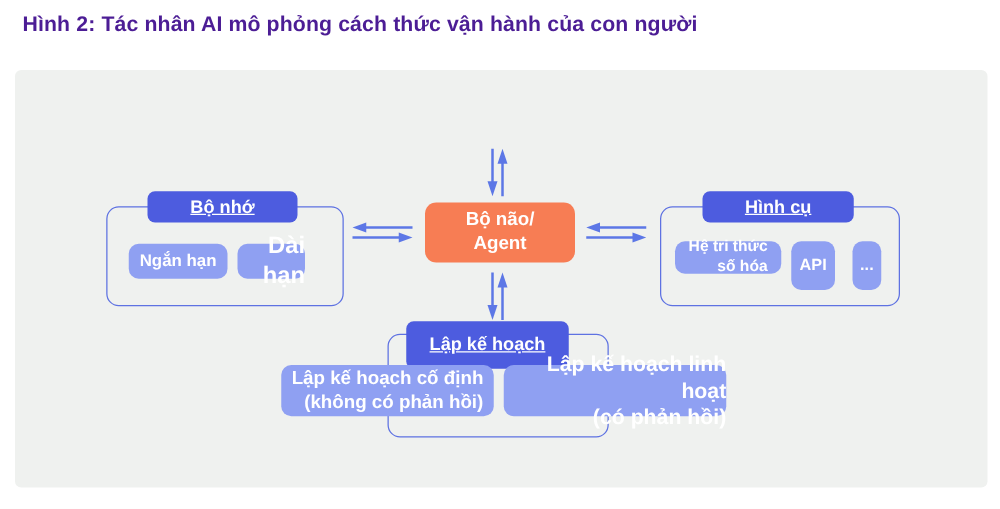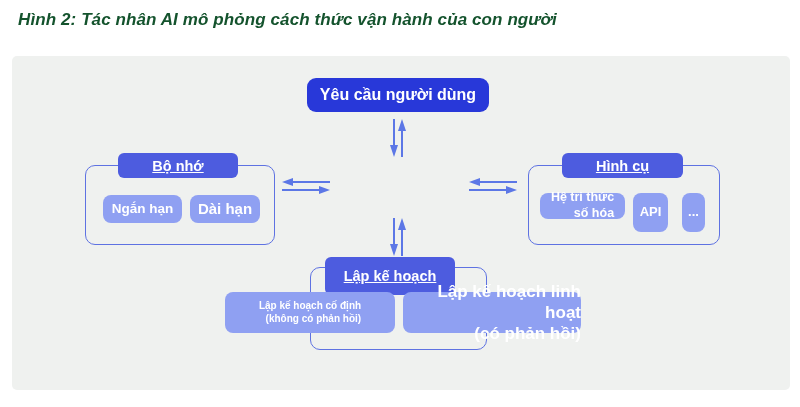--- a/index.html
+++ b/index.html
@@ -2,22 +2,22 @@
 <html><head>
 <meta charset="utf-8">
 <style>
   html,body{margin:0;padding:0;background:#ffffff;}
   body{
     width:800px;height:407px;position:relative;overflow:hidden;
     font-family:"Liberation Sans","DejaVu Sans",sans-serif;
   }
   .caption{
     position:absolute;left:18px;top:10px;
-    font-size:17px;font-weight:700;font-style:italic;
-    color:#14532d;letter-spacing:.1px;
+    font-size:17px;font-weight:700;
+    color:#4c1d95;letter-spacing:.1px;
   }
   .panel{
     position:absolute;left:12px;top:56px;width:778px;height:334px;
     background:#EFF1EF;border-radius:5px;
   }
   .node{
     position:absolute;display:flex;align-items:center;justify-content:center;
     text-align:center;color:#ffffff;font-weight:700;white-space:pre-line;
     box-sizing:border-box;
   }
@@ -41,29 +41,30 @@
   }
   .arrow-svg{position:absolute;z-index:3;}
 </style>
 </head>
 <body>
 
 <div class="caption">Hình 2: Tác nhân AI mô phỏng cách thức vận hành của con người</div>
 
 <div class="panel">
 
-  <div class="node top-box">Yêu cầu người dùng</div>
 
   <svg class="arrow-svg" style="left:377px;top:61px" width="18" height="42" viewBox="0 0 18 42">
     <line x1="5" y1="2" x2="5" y2="30" stroke="#5C77E6" stroke-width="2"></line>
     <polygon points="1,28 9,28 5,40" fill="#5C77E6"></polygon>
     <line x1="13" y1="40" x2="13" y2="12" stroke="#5C77E6" stroke-width="2"></line>
     <polygon points="9,14 17,14 13,2" fill="#5C77E6"></polygon>
   </svg>
 
+  <div class="node agent-box">Bộ não/
+Agent</div>
 
   <svg class="arrow-svg" style="left:268px;top:120px" width="52" height="20" viewBox="0 0 52 20">
     <line x1="50" y1="6" x2="11" y2="6" stroke="#5C77E6" stroke-width="2"></line>
     <polygon points="13,2 13,10 2,6" fill="#5C77E6"></polygon>
     <line x1="2" y1="14" x2="41" y2="14" stroke="#5C77E6" stroke-width="2"></line>
     <polygon points="39,10 39,18 50,14" fill="#5C77E6"></polygon>
   </svg>
 
   <svg class="arrow-svg" style="left:455px;top:120px" width="52" height="20" viewBox="0 0 52 20">
     <line x1="50" y1="6" x2="11" y2="6" stroke="#5C77E6" stroke-width="2"></line>
@@ -76,34 +77,34 @@
     <line x1="5" y1="2" x2="5" y2="30" stroke="#5C77E6" stroke-width="2"></line>
     <polygon points="1,28 9,28 5,40" fill="#5C77E6"></polygon>
     <line x1="13" y1="40" x2="13" y2="12" stroke="#5C77E6" stroke-width="2"></line>
     <polygon points="9,14 17,14 13,2" fill="#5C77E6"></polygon>
   </svg>
 
   <div>
     <div class="group-border" style="left:73px;top:109px;width:190px;height:80px"></div>
     <div class="node group-header" style="left:106px;top:97px;width:120px;height:25px">Bộ nhớ</div>
     <div class="node chip" style="left:91px;top:139px;width:79px;height:28px;font-size:13.5px">Ngắn hạn</div>
-    <div class="node chip" style="left:178px;top:139px;width:70px;height:28px;font-size:15px">Dài hạn</div>
+    <div class="node chip" style="left:178px;top:139px;width:54px;height:28px;font-size:19px">Dài hạn</div>
   </div>
 
   <div>
     <div class="group-border" style="left:516px;top:109px;width:192px;height:80px"></div>
     <div class="node group-header" style="left:550px;top:97px;width:121px;height:25px">Hình cụ</div>
     <div class="node chip" style="left:528px;top:137px;width:85px;height:26px;font-size:12.5px">Hệ tri thức
 số hóa</div>
     <div class="node chip" style="left:621px;top:137px;width:35px;height:39px;font-size:13px">API</div>
     <div class="node chip" style="left:670px;top:137px;width:23px;height:39px;font-size:13px">...</div>
   </div>
 
   <div>
     <div class="group-border" style="left:298px;top:211px;width:177px;height:83px"></div>
     <div class="node group-header" style="left:313px;top:201px;width:130px;height:38px">Lập kế hoạch</div>
-    <div class="node chip" style="left:213px;top:236px;width:170px;height:41px;font-size:10px">Lập kế hoạch cố định
+    <div class="node chip" style="left:213px;top:236px;width:170px;height:41px;font-size:15px">Lập kế hoạch cố định
 (không có phản hồi)</div>
     <div class="node chip" style="left:391px;top:236px;width:178px;height:41px;font-size:17px">Lập kế hoạch linh hoạt
 (có phản hồi)</div>
   </div>
 
 </div>
 
 </body></html>

